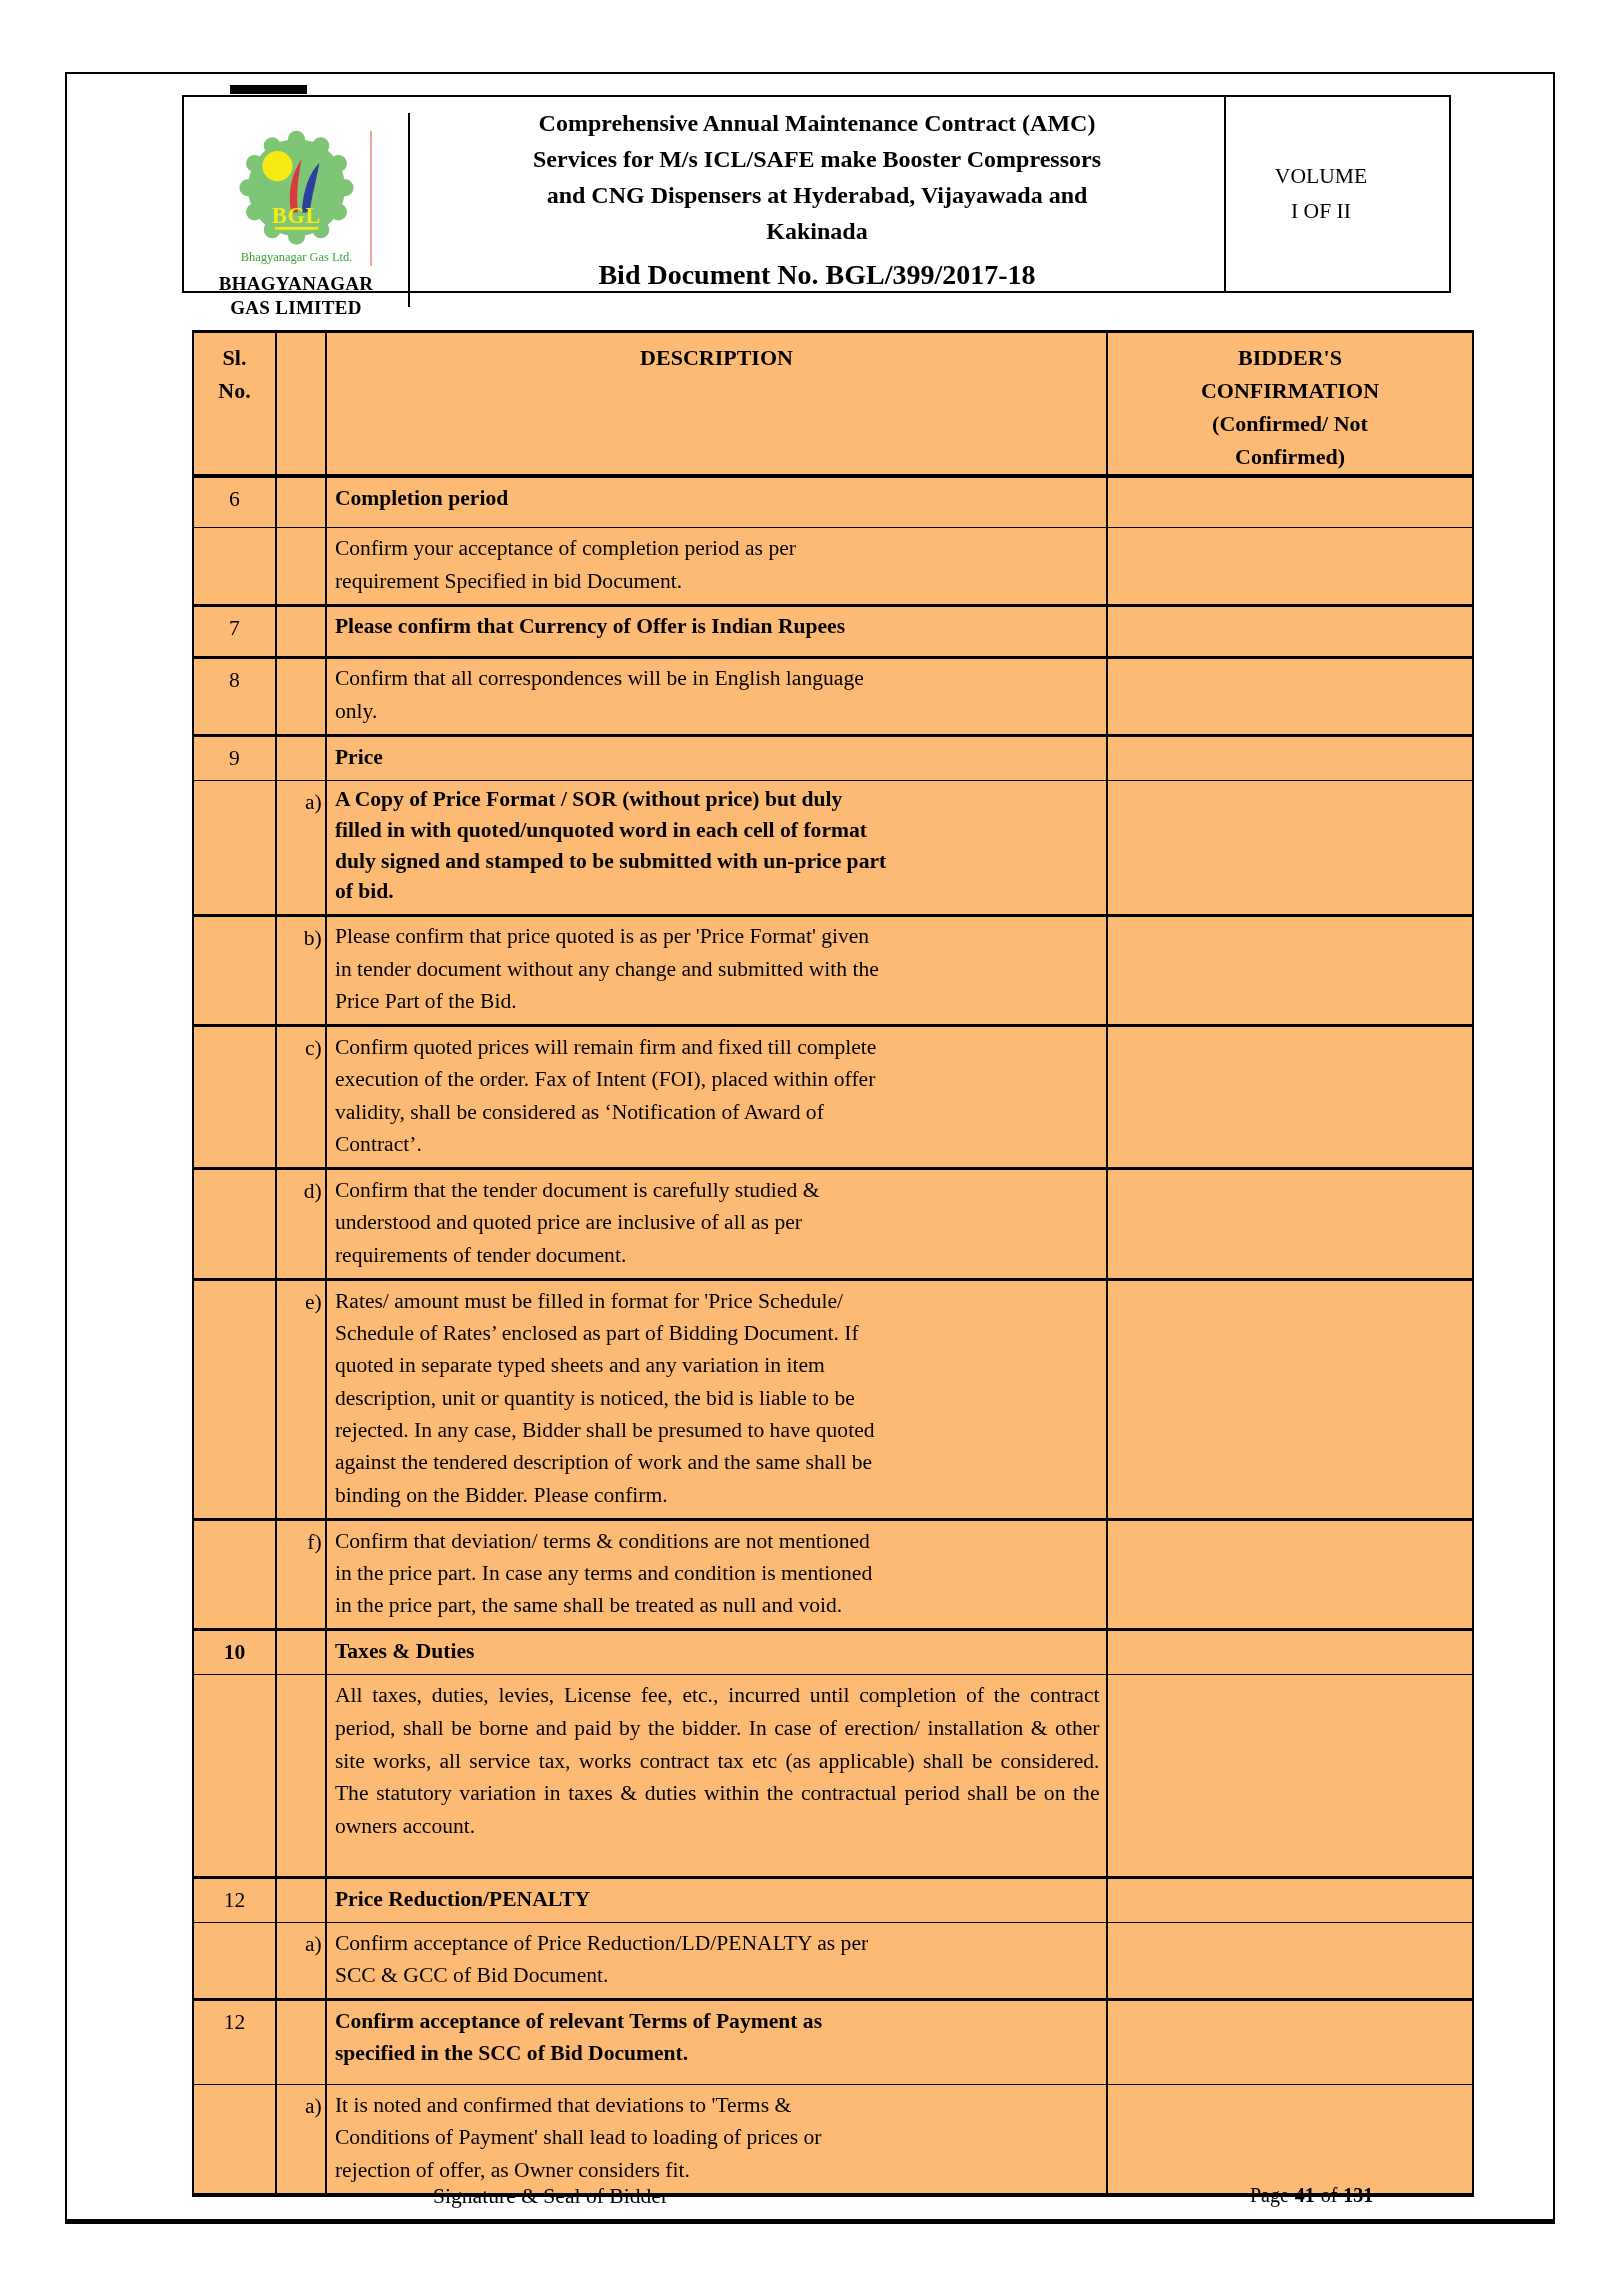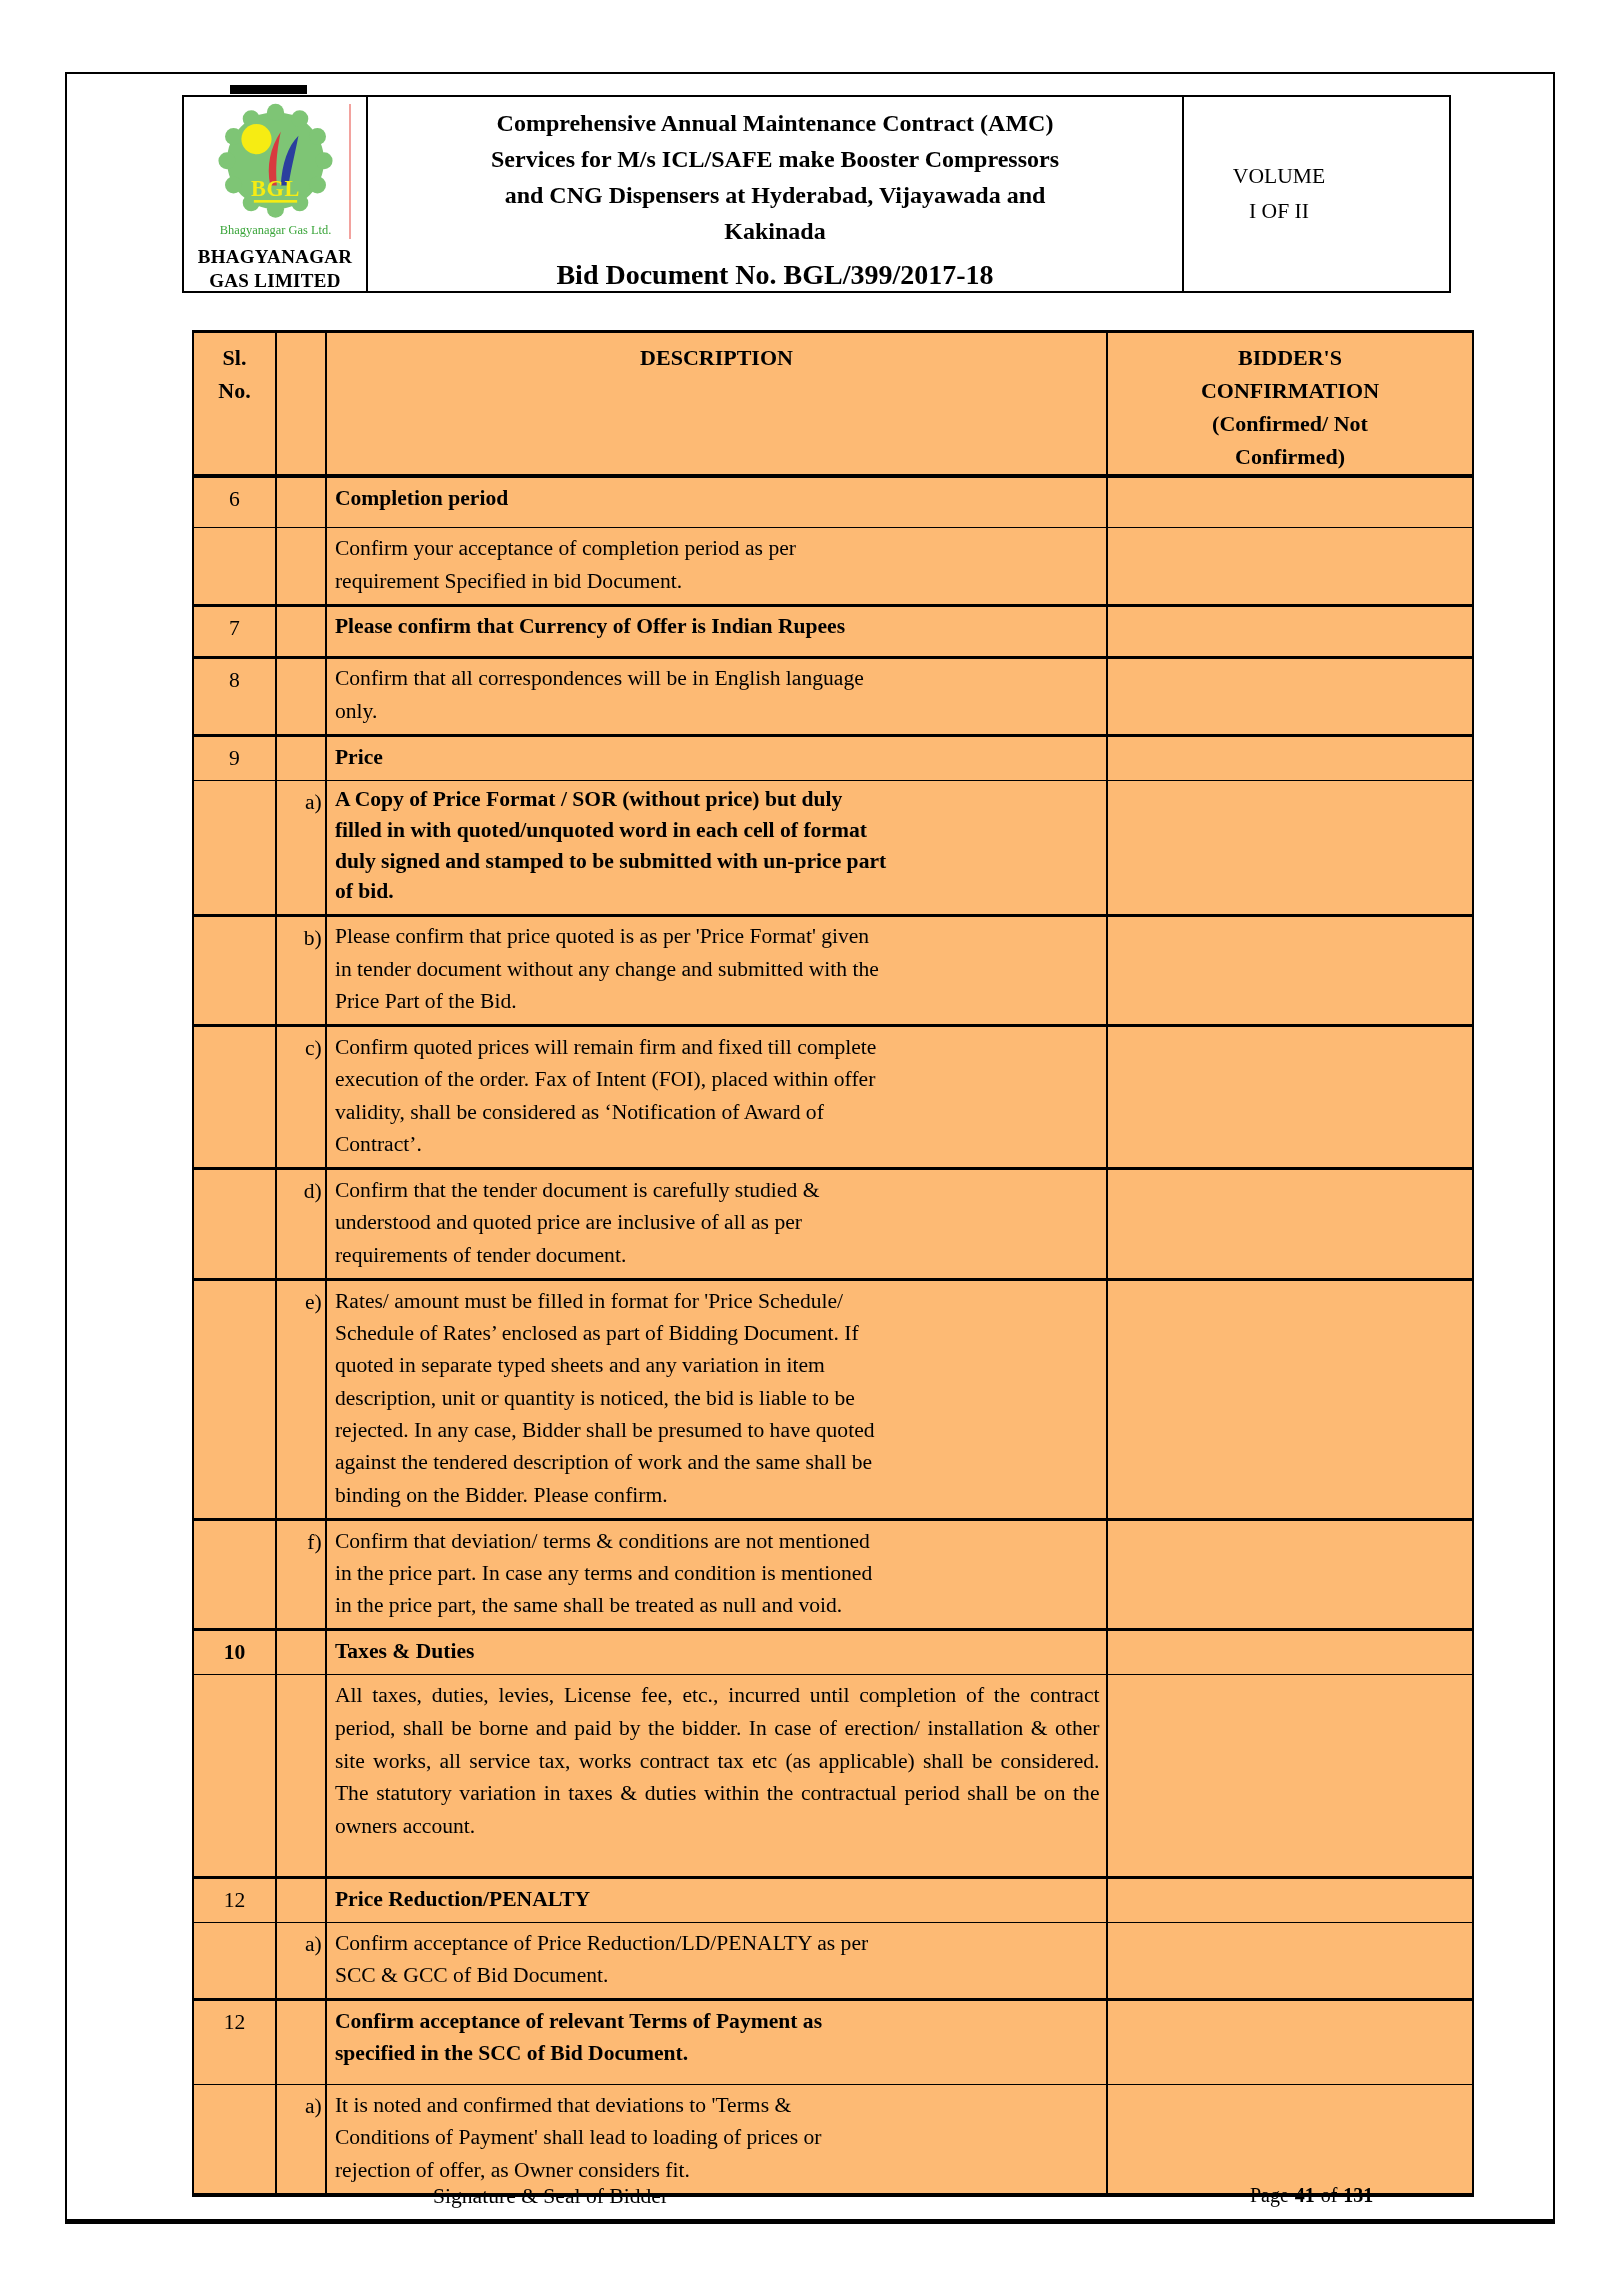--- a/index.html
+++ b/index.html
@@ -13,21 +13,21 @@
     border:2px solid #000;border-bottom:5.9px solid #000;box-sizing:border-box;
   }
   .scan-artifact{position:absolute;left:230px;top:85px;width:77px;height:8.5px;background:#000;}
 
   
   .hdr{
     position:absolute;left:182px;top:95px;width:1269px;height:198px;
     display:flex;flex-direction:row;border:2px solid #000;box-sizing:border-box;background:#fff;
   }
   .hdr-cell{box-sizing:border-box;height:100%;}
-  .hdr-logo{width:184px;border-right:2px solid #000;display:flex;flex-direction:column;align-items:center;padding-top:6px;}
+  .hdr-logo{width:226px;border-right:2px solid #000;display:flex;flex-direction:column;align-items:center;padding-top:17px;margin-top:16px;}
   .hdr-title{width:816px;border-right:2px solid #000;text-align:center;padding-top:7.9px;}
   .hdr-vol{width:190px;display:flex;align-items:center;justify-content:center;text-align:center;}
   .logo-wrap{position:relative;width:145px;height:139px;}
   .logo-pink-line{position:absolute;right:-3.9px;top:1.3px;width:2.6px;height:135px;background:#f2a29e;}
   .org-name{font-size:19px;line-height:1.28;text-align:center;white-space:pre-line;margin-top:2.6px;letter-spacing:0.3px;font-weight:bold;}
   .title-main{font-size:24px;font-weight:bold;line-height:1.5;white-space:pre-line;}
   .title-bid{font-size:28px;font-weight:bold;line-height:1.4;margin-top:6.5px;}
   .vol-text{font-size:21.6px;line-height:1.6;white-space:pre-line;}
 
   

